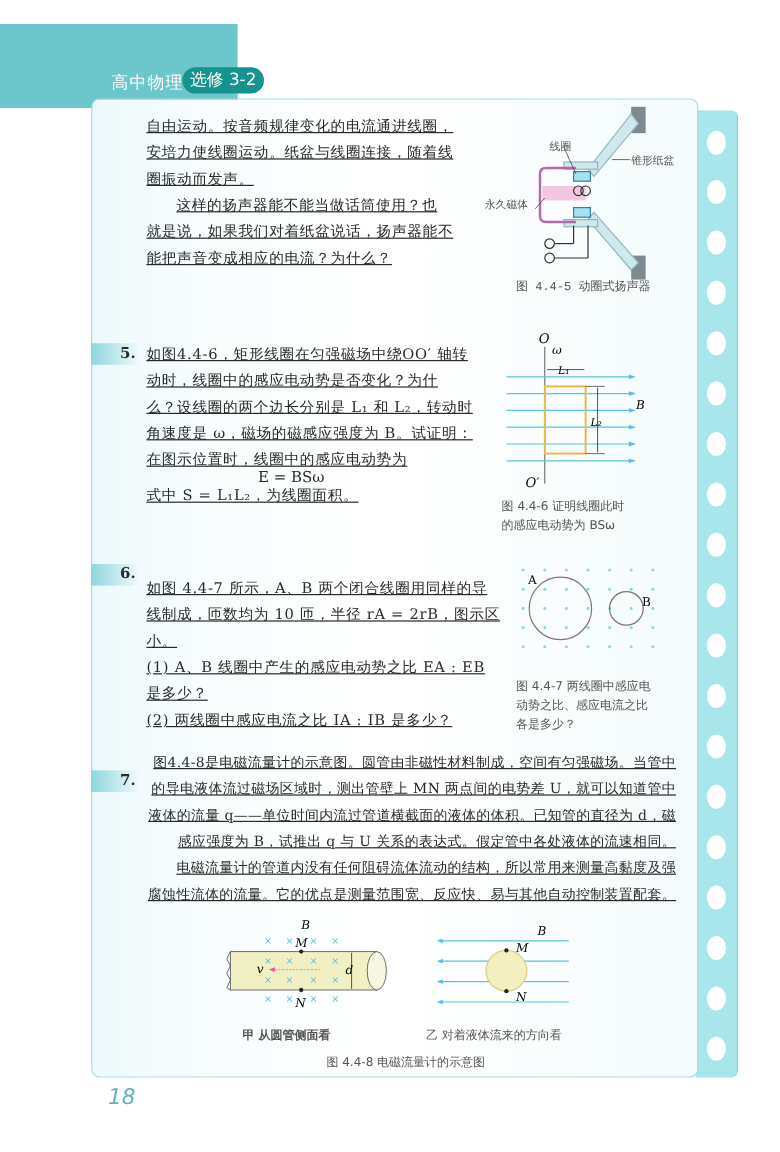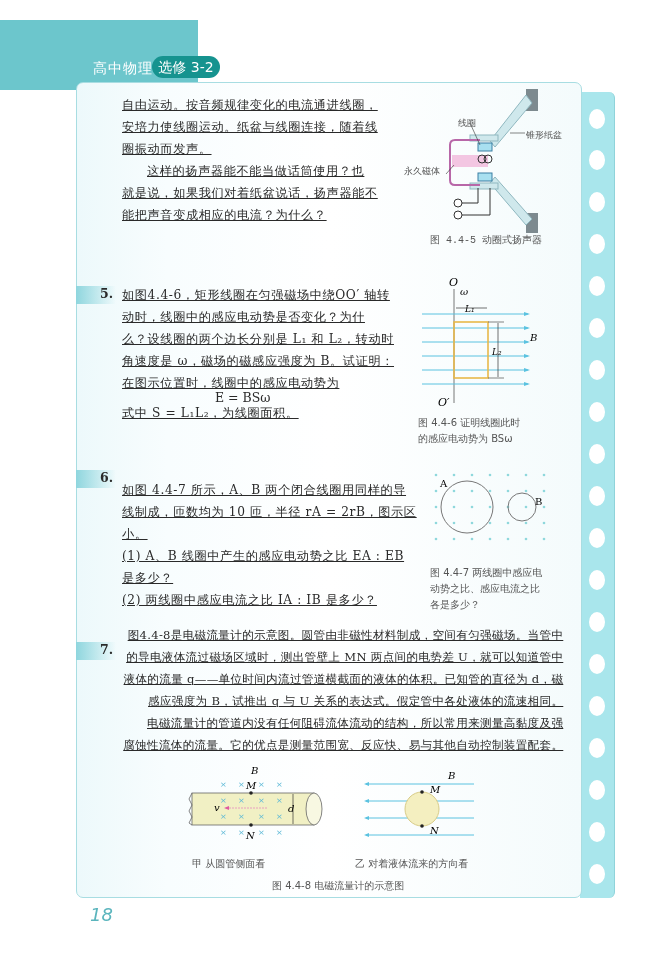--- a/index.html
+++ b/index.html
@@ -265,18 +265,18 @@
       <polygon points="214,58 219,56 219,60"></polygon>
         <polygon points="214,75 219,73 219,77"></polygon>
     </g>
     <circle cx="272" cy="49" r="17" fill="#f4efc0" stroke="#d8cc88" stroke-width="1"></circle>
     <circle cx="272" cy="32" r="1.8" fill="#222"></circle>
     <circle cx="272" cy="66" r="1.8" fill="#222"></circle>
     <text x="298" y="19" font-size="10" font-style="italic">B</text>
     <text x="280" y="33" font-size="10" font-style="italic">M</text>
     <text x="280" y="74" font-size="10" font-style="italic">N</text>
   </svg>
-  <span class="cap" style="left:42px;top:96px;">甲    从圆管侧面看</span>
+  <span class="cap" style="left:52px;top:96px;font-weight:bold;">甲    从圆管侧面看</span>
   <span class="cap" style="left:205px;top:96px;">乙    对着液体流来的方向看</span>
   <span class="cap" style="left:122px;top:118px;">图 4.4-8  电磁流量计的示意图</span>
 </div>
 
 <span class="pagenum">18</span>
 
 </body></html>

